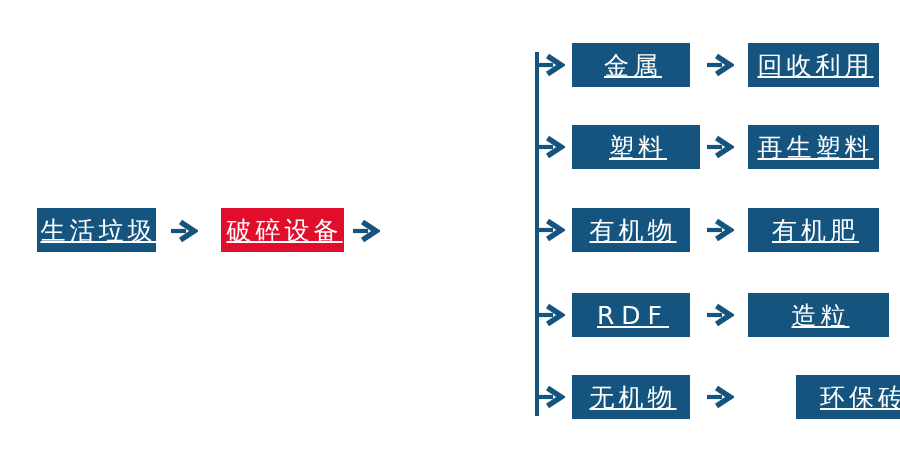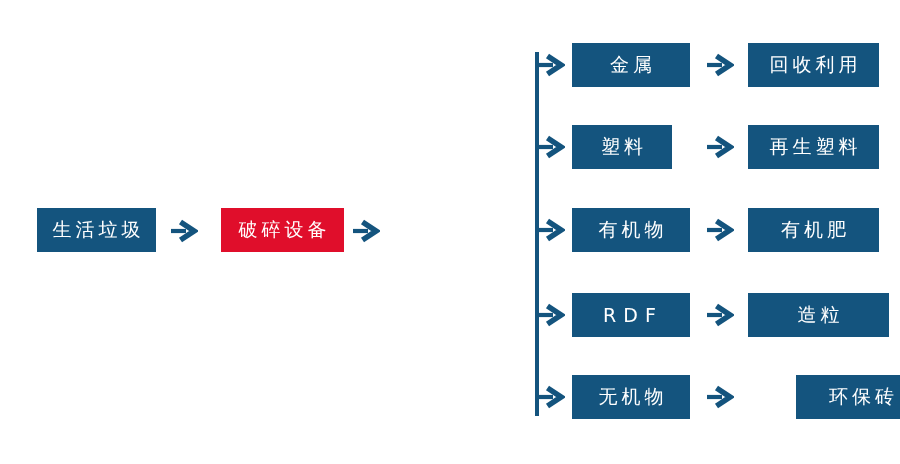--- a/index.html
+++ b/index.html
@@ -21,25 +21,26 @@
     background: var(--bg);
     overflow: hidden;
   }
   .node {
     position: absolute;
     height: 44px;
     display: flex;
     align-items: center;
     justify-content: center;
     color: var(--text);
-    font-size: 19px;
+    font-size: 25px;
     letter-spacing: 4px;
     padding-left: 4px; 
     white-space: nowrap;
     user-select: none;
+    text-decoration: underline;
   }
   .node.blue { background: var(--blue); }
   .node.red  { background: var(--red); }
   .arrow {
     position: absolute;
     color: var(--blue);
     display: block;
   }
   .trunk {
     position: absolute;
@@ -80,21 +81,21 @@
   <svg class="arrow" style="left:706px; top:53px;" width="28" height="24" viewBox="0 0 28 24" aria-hidden="true">
     <path d="M1 12 H16" stroke="currentColor" stroke-width="4.2" fill="none"></path>
     <path d="M10.5 3 L24 12 L10.5 21" stroke="currentColor" stroke-width="5.5" fill="none" stroke-linejoin="miter"></path>
   </svg>
   <div class="node blue" style="left:748px; top:43px; width:131px;">回收利用</div>
 
   <svg class="arrow" style="left:537px; top:135px;" width="28" height="24" viewBox="0 0 28 24" aria-hidden="true">
     <path d="M1 12 H16" stroke="currentColor" stroke-width="4.2" fill="none"></path>
     <path d="M10.5 3 L24 12 L10.5 21" stroke="currentColor" stroke-width="5.5" fill="none" stroke-linejoin="miter"></path>
   </svg>
-  <div class="node blue" style="left:572px; top:125px; width:100px;">塑料</div>
+  <div class="node blue" style="left:572px; top:125px; width:128px;">塑料</div>
   <svg class="arrow" style="left:706px; top:135px;" width="28" height="24" viewBox="0 0 28 24" aria-hidden="true">
     <path d="M1 12 H16" stroke="currentColor" stroke-width="4.2" fill="none"></path>
     <path d="M10.5 3 L24 12 L10.5 21" stroke="currentColor" stroke-width="5.5" fill="none" stroke-linejoin="miter"></path>
   </svg>
   <div class="node blue" style="left:748px; top:125px; width:131px;">再生塑料</div>
 
   <svg class="arrow" style="left:537px; top:218px;" width="28" height="24" viewBox="0 0 28 24" aria-hidden="true">
     <path d="M1 12 H16" stroke="currentColor" stroke-width="4.2" fill="none"></path>
     <path d="M10.5 3 L24 12 L10.5 21" stroke="currentColor" stroke-width="5.5" fill="none" stroke-linejoin="miter"></path>
   </svg>

